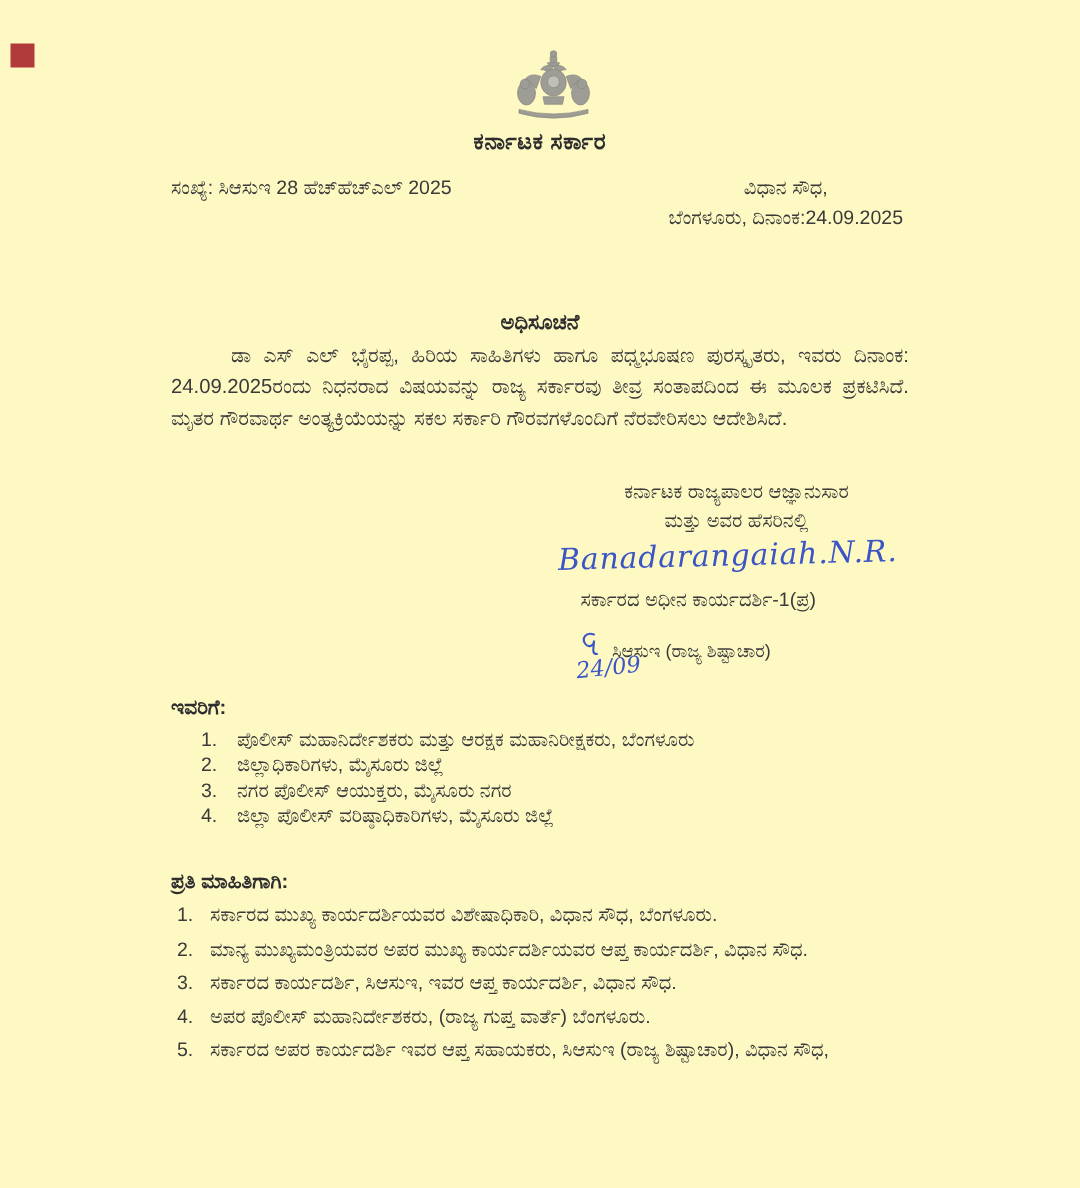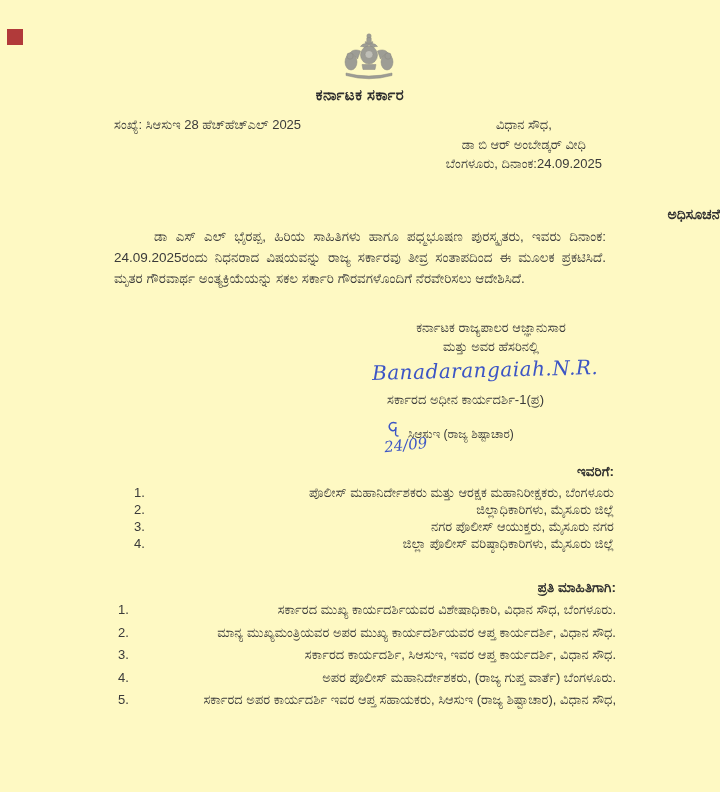--- a/index.html
+++ b/index.html
@@ -12,39 +12,39 @@
 
   #emblem{left:342px;top:33px;width:54px;height:50px;opacity:.85;}
 
   #gov-title{left:0;top:86px;width:720px;text-align:center;font-weight:bold;
              font-size:15px;color:#2e2e2e;letter-spacing:.5px;}
 
   #ref-no{left:114px;top:117px;font-size:13px;}
 
   #address{top:115px;right:118px;text-align:center;font-size:13px;line-height:19.5px;}
 
-  #notif-heading{left:0;top:206px;width:720px;text-align:right;font-weight:bold;
+  #notif-heading{left:0;top:206px;width:720px;text-align:center;font-weight:bold;
                  font-size:14px;color:#2e2e2e;}
 
   #notif-body{left:114px;top:226px;width:492px;font-size:13.5px;line-height:21px;
               text-align:justify;text-indent:40px;}
 
   #by-order{left:372px;top:318px;width:238px;text-align:center;font-size:13px;line-height:19px;}
 
   .ink{color:#3c55c5;}
   #sig-script{left:372px;top:358px;font-family:"DejaVu Serif",serif;font-style:italic;
               font-size:20px;letter-spacing:.5px;transform:rotate(-1.5deg);white-space:nowrap;}
   #sig-name{left:380px;top:391px;width:210px;text-align:center;font-weight:bold;font-size:13.5px;color:#2e2e2e;}
   #sig-desig{left:387px;top:392px;font-size:13px;}
   #sig-squiggle{left:386px;top:420px;}
   #sig-dept{left:408px;top:427px;font-size:12px;}
   #sig-date{left:384px;top:436px;font-family:"DejaVu Serif",serif;font-style:italic;
             font-size:15px;transform:rotate(-6deg);}
 
-  .list-block{left:114px;font-size:13px;text-align:right;}
+  .list-block{left:114px;font-size:13px;}
   #recipients{top:464px;width:500px;}
   #copies{top:580px;width:502px;}
   .list-heading{font-weight:bold;color:#2e2e2e;font-size:13.5px;margin:0 0 4px 0;}
   ol.plain{list-style:none;margin:0;padding:0;counter-reset:li;}
   #recipients ol.plain{margin-left:20px;}
   #copies ol.plain{margin-left:4px;}
   ol.plain li{position:relative;counter-increment:li;}
   #recipients li{padding-left:24px;line-height:17px;}
   #copies li{padding-left:22px;line-height:19.5px;margin-bottom:3px;}
   ol.plain li::before{content:counter(li) ".";position:absolute;left:0;top:0;}
@@ -82,21 +82,20 @@
       </g>
     </svg>
   </div>
 
   <div id="gov-title" class="abs">ಕರ್ನಾಟಕ ಸರ್ಕಾರ</div>
 
   <div id="ref-no" class="abs">ಸಂಖ್ಯೆ: ಸಿಆಸುಇ 28 ಹೆಚ್‌ಹೆಚ್‌ಎಲ್ 2025</div>
 
   <div id="address" class="abs">
     <div>ವಿಧಾನ ಸೌಧ,</div>
-    <div>ಡಾ ಬಿ ಆರ್ ಅಂಬೇಡ್ಕರ್ ವೀಧಿ</div>
     <div>ಬೆಂಗಳೂರು, ದಿನಾಂಕ:24.09.2025</div>
   </div>
 
   <div id="notif-heading" class="abs">ಅಧಿಸೂಚನೆ</div>
 
   <div id="notif-body" class="abs">ಡಾ ಎಸ್ ಎಲ್ ಭೈರಪ್ಪ, ಹಿರಿಯ ಸಾಹಿತಿಗಳು ಹಾಗೂ ಪಧ್ಮಭೂಷಣ ಪುರಸ್ಕೃತರು, ಇವರು ದಿನಾಂಕ: 24.09.2025ರಂದು ನಿಧನರಾದ ವಿಷಯವನ್ನು ರಾಜ್ಯ ಸರ್ಕಾರವು ತೀವ್ರ ಸಂತಾಪದಿಂದ ಈ ಮೂಲಕ ಪ್ರಕಟಿಸಿದೆ. ಮೃತರ ಗೌರವಾರ್ಥ ಅಂತ್ಯಕ್ರಿಯೆಯನ್ನು ಸಕಲ ಸರ್ಕಾರಿ ಗೌರವಗಳೊಂದಿಗೆ ನೆರವೇರಿಸಲು ಆದೇಶಿಸಿದೆ.</div>
 
   <div id="by-order" class="abs">
     <div>ಕರ್ನಾಟಕ ರಾಜ್ಯಪಾಲರ ಆಜ್ಞಾನುಸಾರ</div>
     <div>ಮತ್ತು ಅವರ ಹೆಸರಿನಲ್ಲಿ</div>

